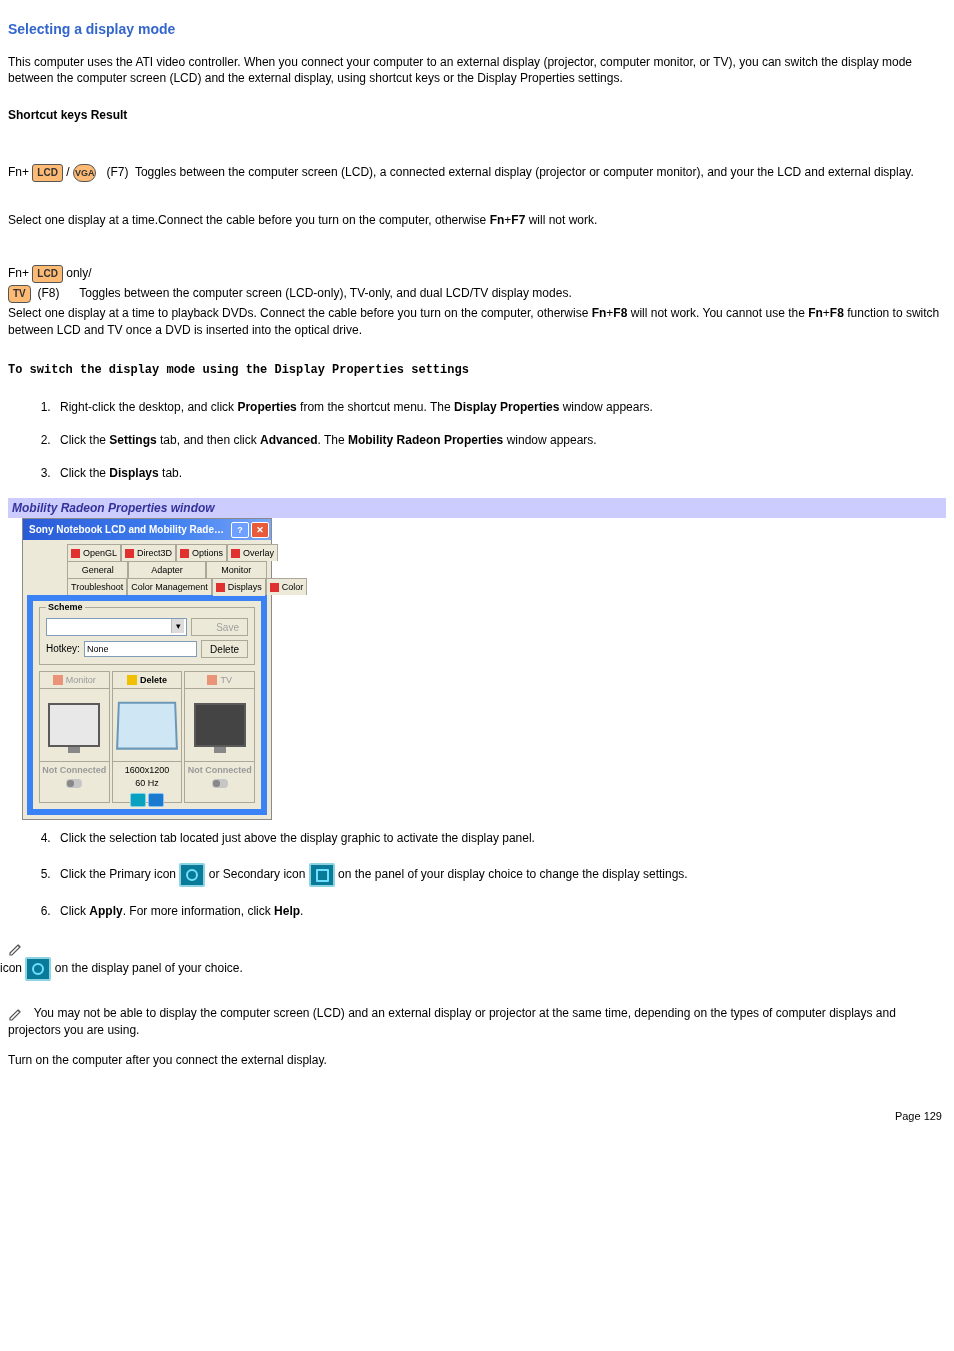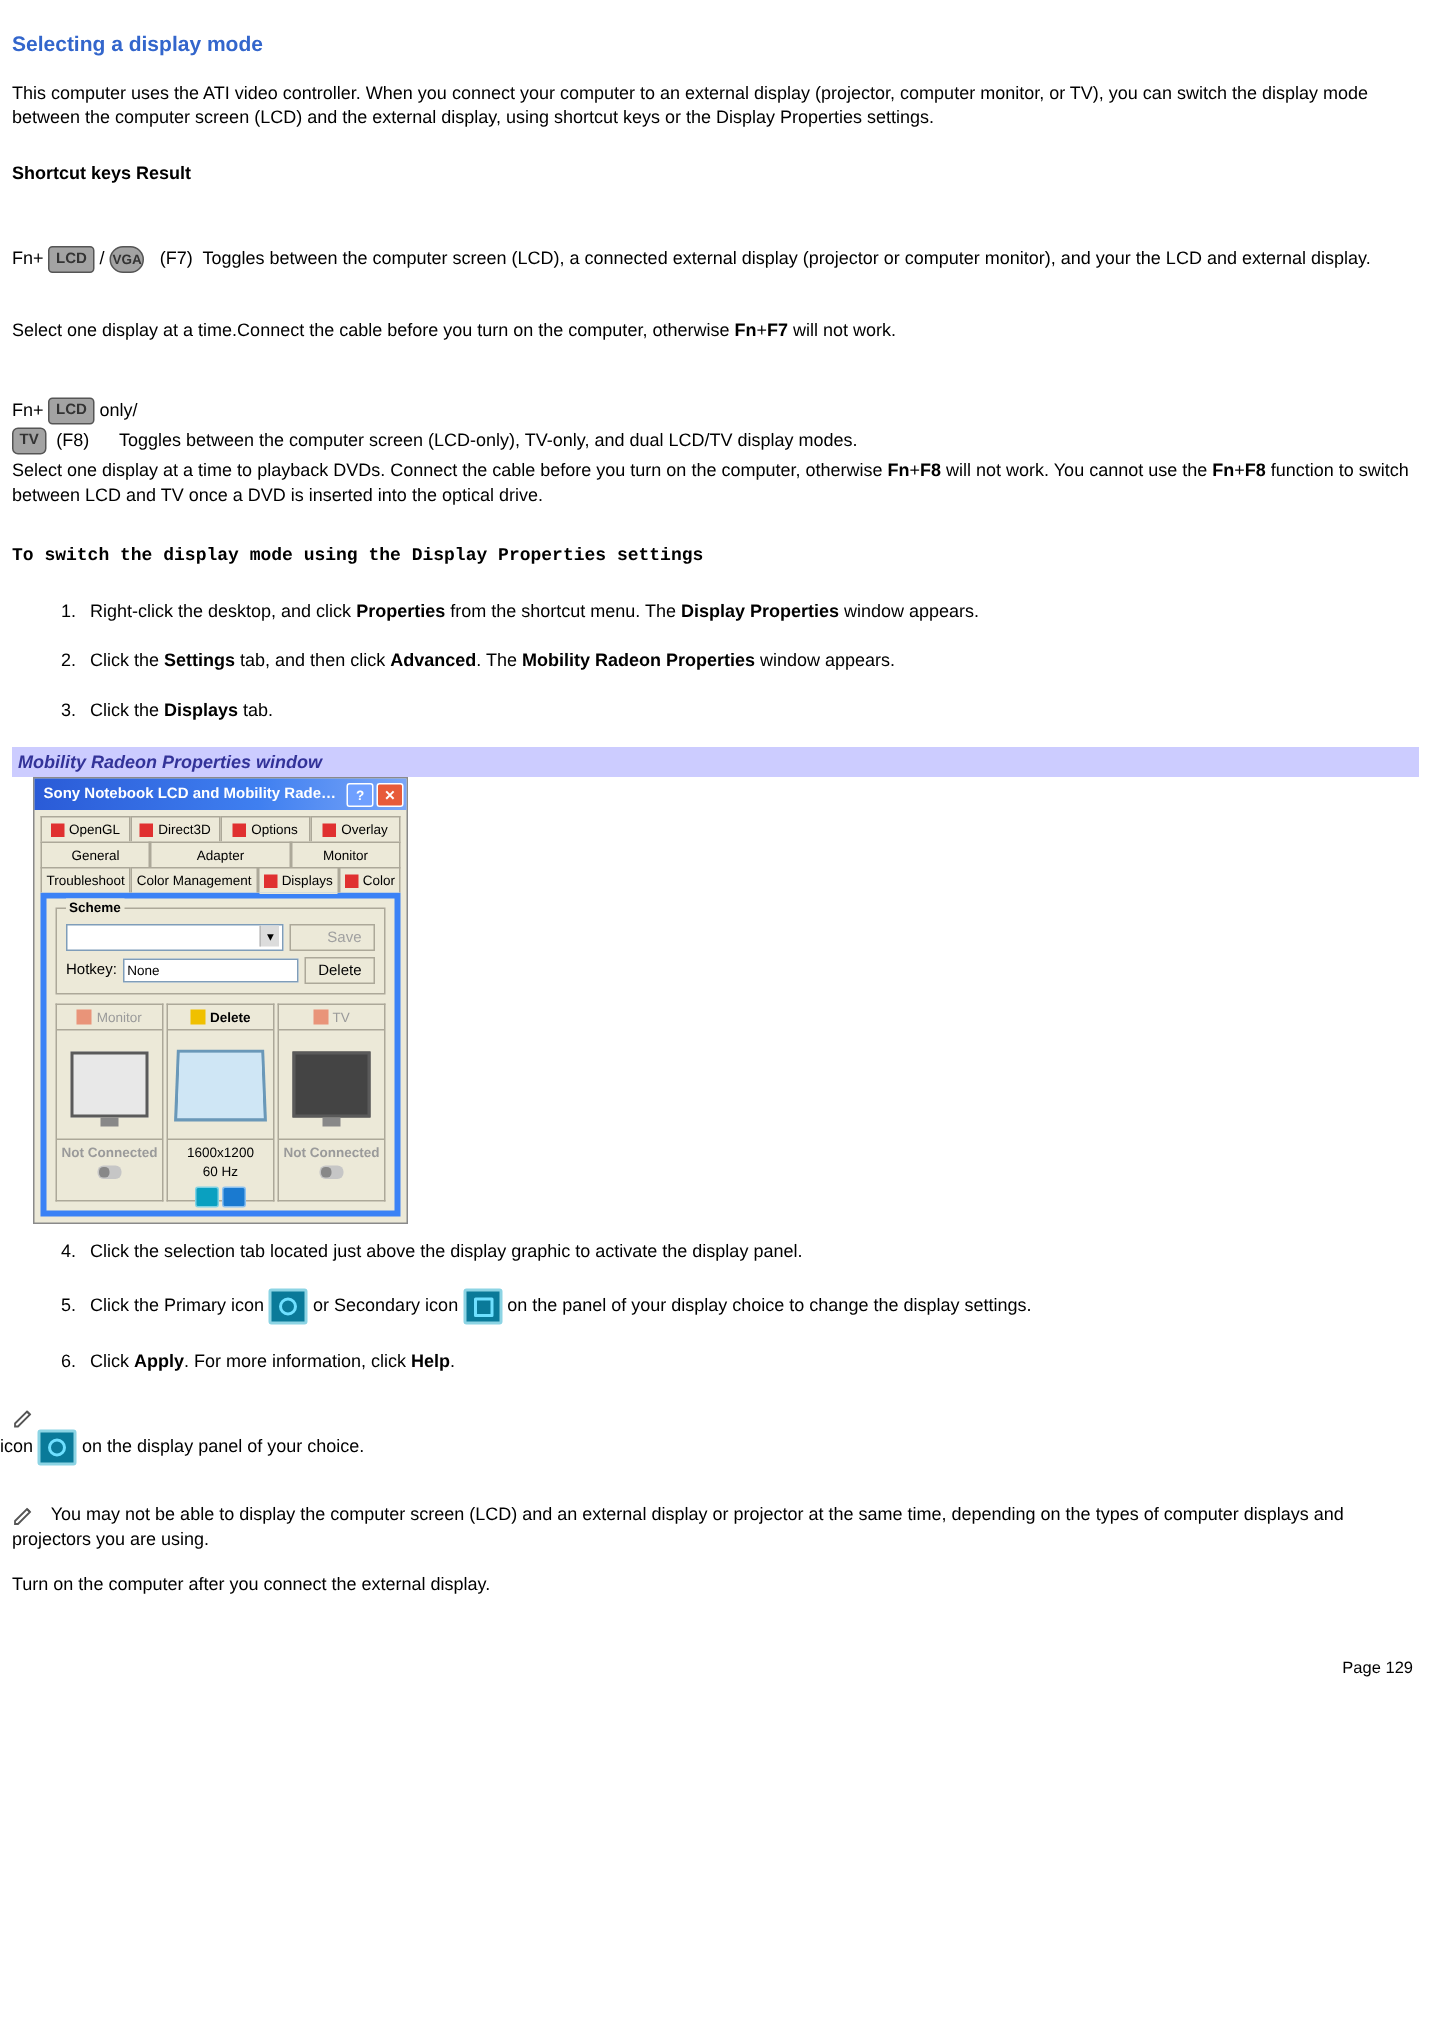--- a/index.html
+++ b/index.html
@@ -50,21 +50,21 @@
     text-align: right;
     font-family: Liberation Sans, sans-serif;
     font-size: 11px;
     margin-top: 40px;
     margin-right: 4px;
   }
   
   .key-badge {
     display: inline-block;
     border: 1px solid #555;
-    background: #a3a3a3;
+    background: #fdba74;
     border-radius: 3px;
     padding: 0 4px;
     font-size: 10px;
     font-weight: bold;
     line-height: 16px;
     height: 16px;
     vertical-align: middle;
     color: #333;
   }
   .key-badge.vga {
@@ -139,20 +139,21 @@
     display: inline-flex;
     align-items: center;
     justify-content: center;
     margin-left: 2px;
     border-radius: 2px;
   }
   .tb-help { background: #6fa0ff; border:1px solid #fff; color:#fff;}
   .tb-close { background: #e75b3a; border:1px solid #fff; color:#fff;}
   .dlg-tabs {
     padding: 4px 4px 0 4px;
+    margin-left: 40px;
   }
   .tabrow { display:flex; }
   .tab {
     flex:1;
     font-size: 9px;
     padding: 1px 3px;
     border: 1px solid #aca899;
     border-bottom: none;
     background:#ece9d8;
     white-space: nowrap;
@@ -165,21 +166,21 @@
   }
   .tab .ati {
     width:9px;height:9px;background:#e03030;display:inline-block;
   }
   .tab.active { background:#ece9d8; position:relative; font-weight:normal;}
   .tab.active::after{
     content:"";position:absolute;left:0;right:0;bottom:-1px;height:1px;background:#ece9d8;
   }
   .dlg-body {
     margin: 0 4px 4px 4px;
-    border:4px solid #3b82f6;
+    border:6px solid #3b82f6;
     background:#ece9d8;
     padding: 6px;
   }
   .grp {
     border:1px solid #aca899;
     padding: 6px;
     position: relative;
     margin-bottom:6px;
   }
   .grp-label {

